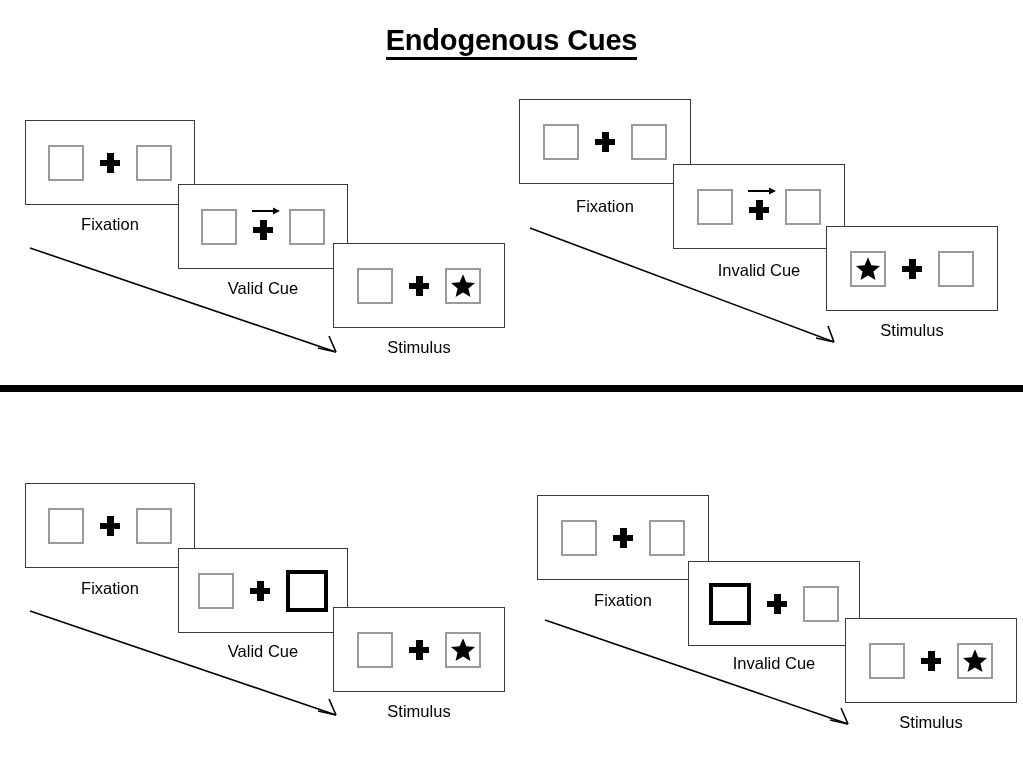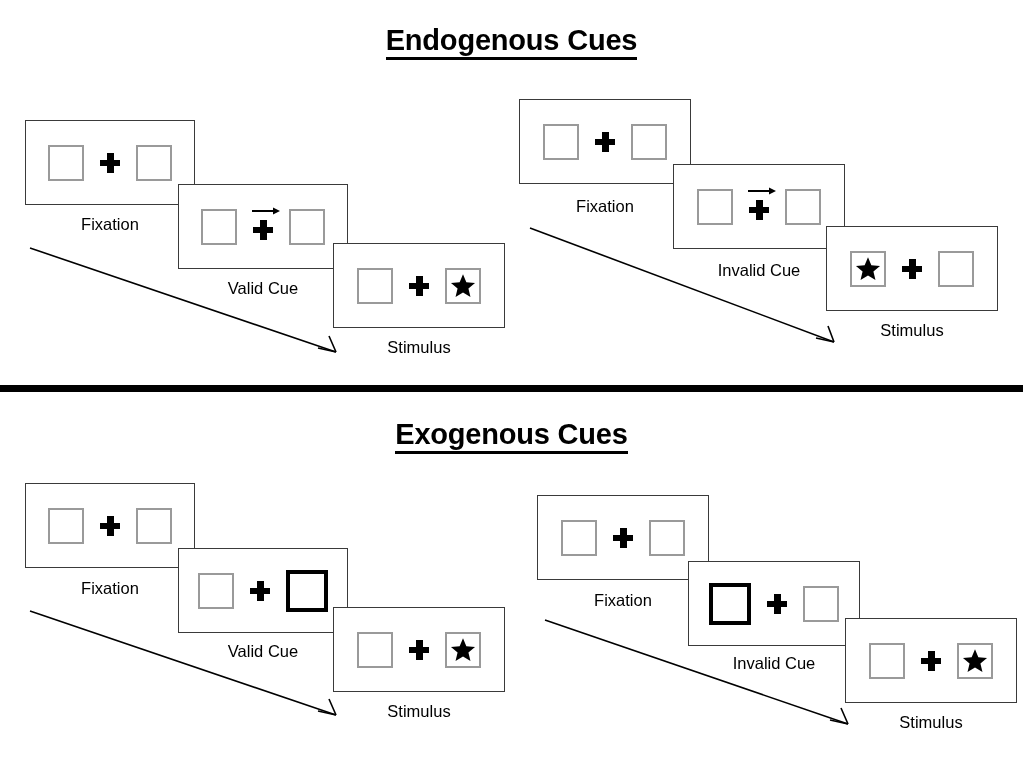--- a/index.html
+++ b/index.html
@@ -256,23 +256,20 @@
       <div class="center-cue">
         <div class="plus"></div>
       </div>
       <div class="box"></div>
     </div>
   </div>
   <div class="caption" style="left:826px; top:321px; width:172px; text-align:center;">Stimulus</div>
 
   <div class="divider" style="top:385px;"></div>
 
-  <div class="section-title" style="top:418px;">
-    <span>Exogenous Cues</span>
-  </div>
 
   <div class="time-arrow" style="left:30px; top:611px;">
     <svg width="320" height="115" viewBox="0 0 320 115">
       <line x1="0" y1="0" x2="306" y2="104" stroke="#000000" stroke-width="1.6"></line>
       <path d="M306 104 L288 100 M306 104 L299 88" stroke="#000000" stroke-width="1.6" fill="none"></path>
     </svg>
   </div>
 
   <div class="frame" style="left:25px; top:483px; width:170px; height:85px;">
     <div class="frame-inner">

